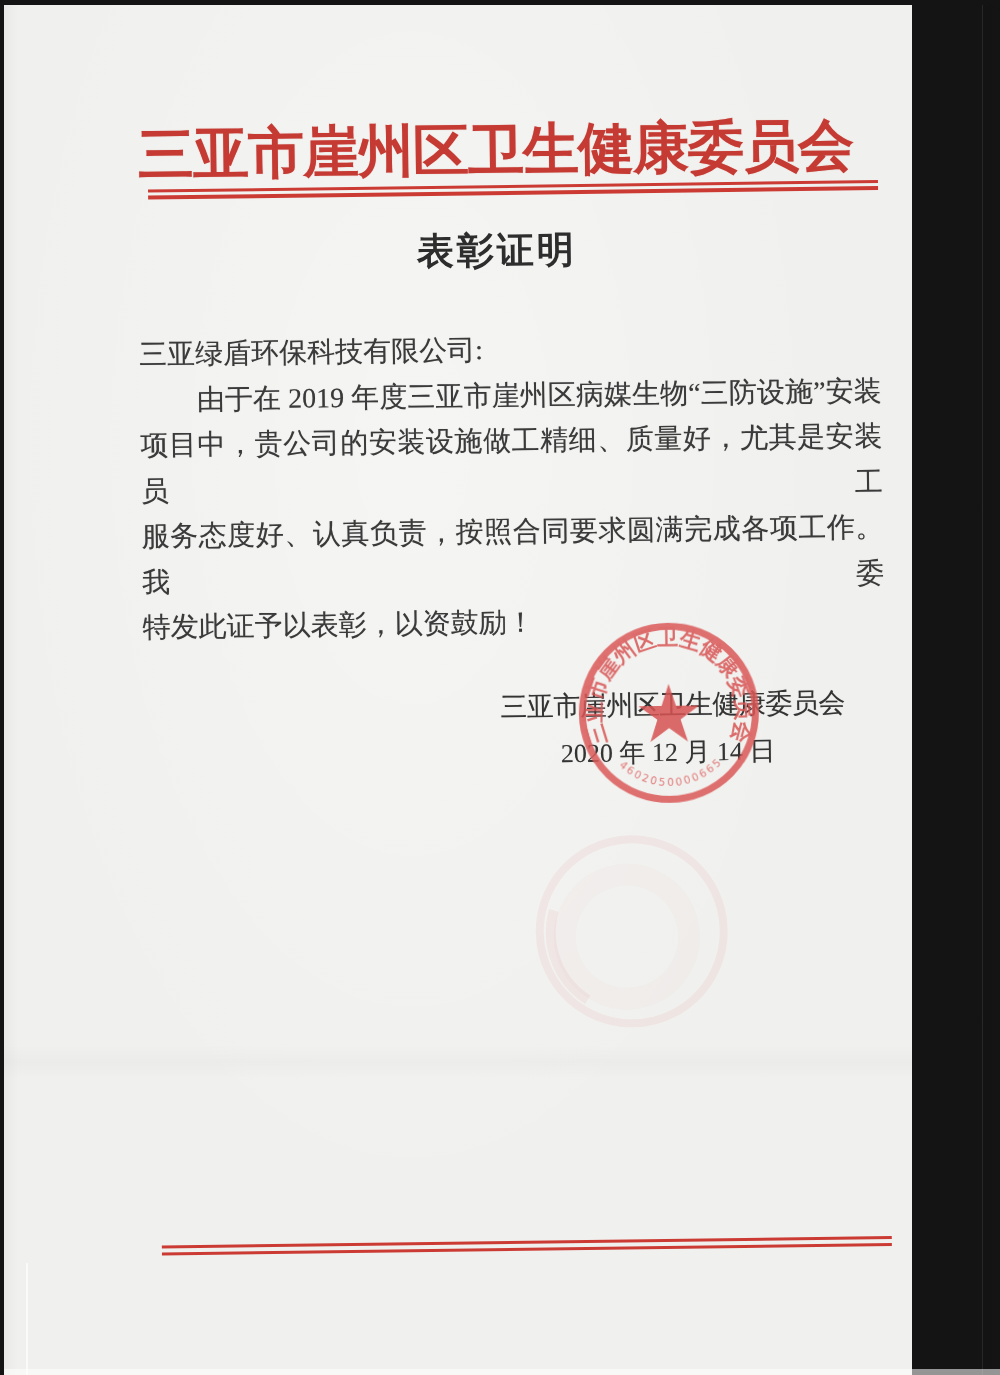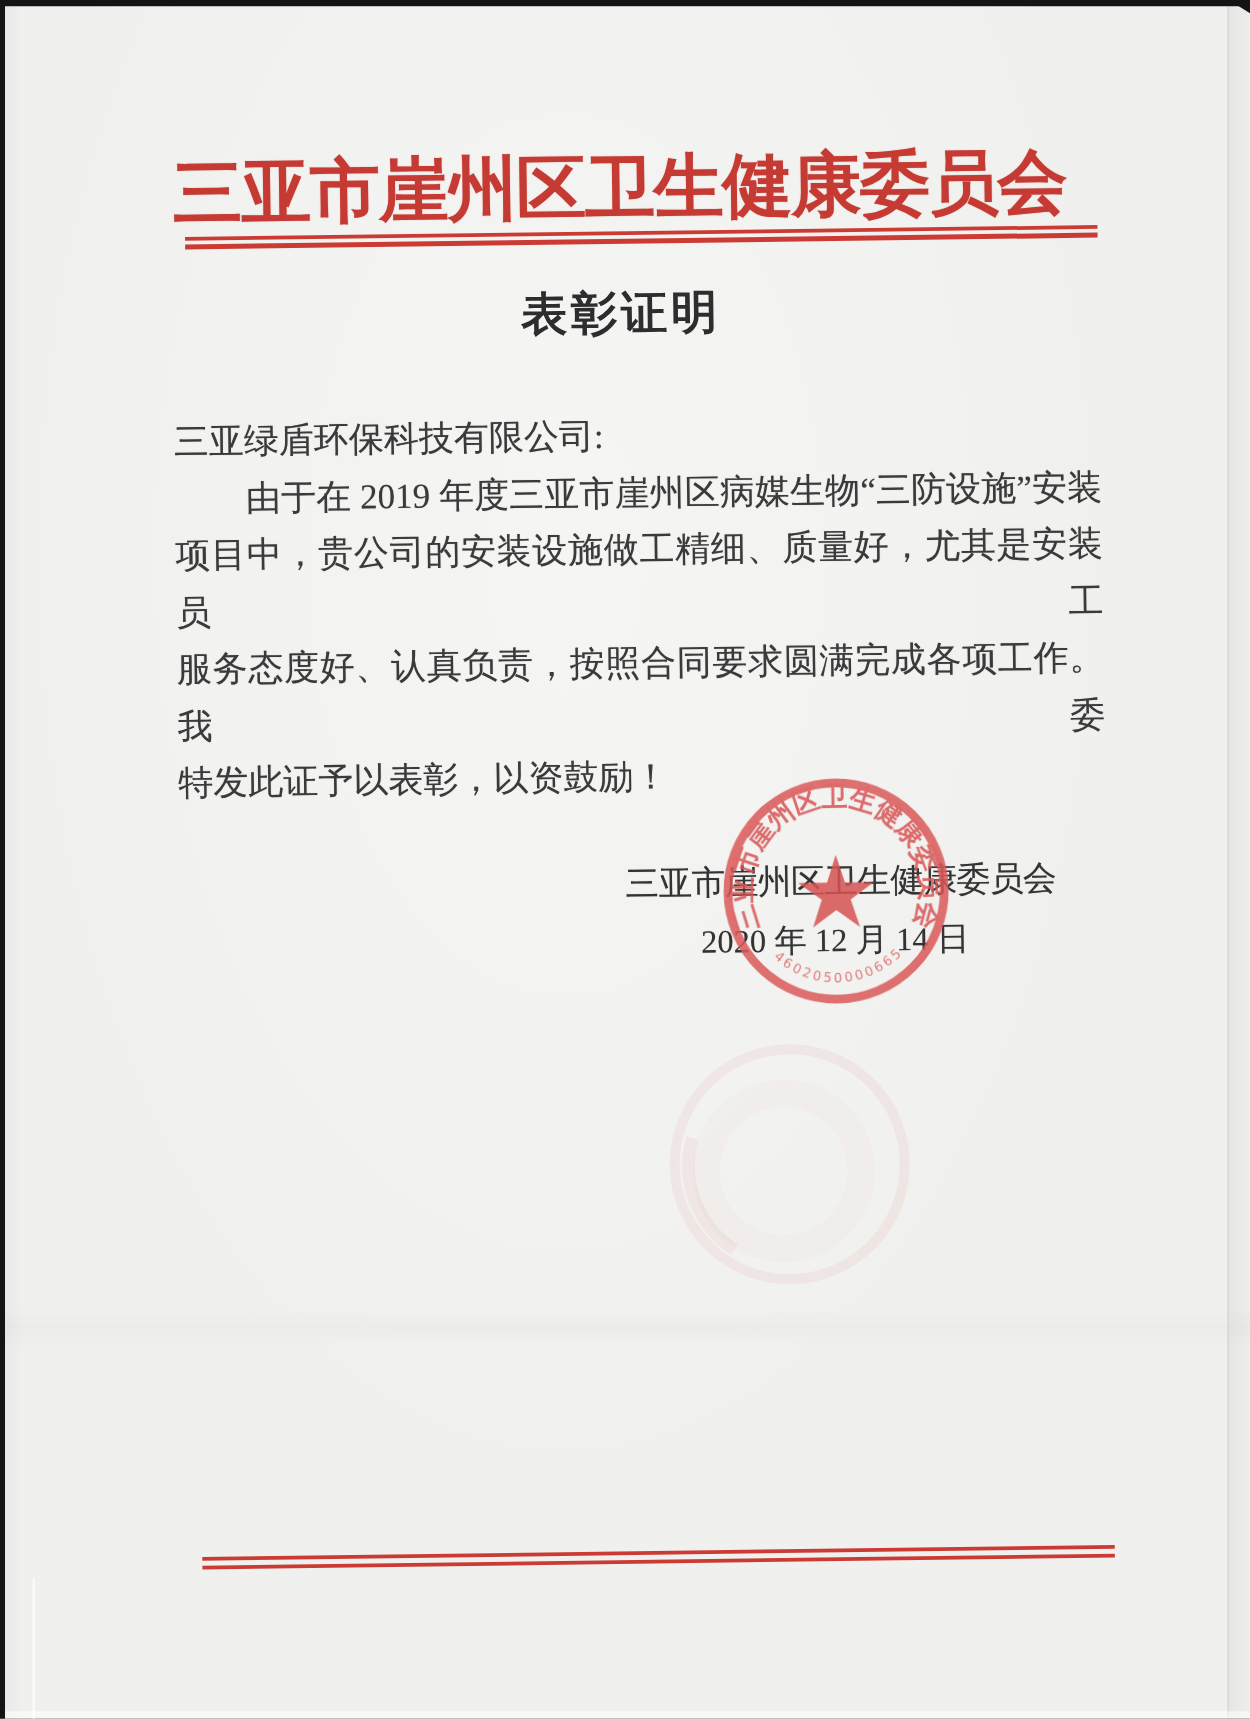--- a/index.html
+++ b/index.html
@@ -5,21 +5,21 @@
   html,body{margin:0;padding:0;}
   body{
     width:1000px;height:1375px;
     background:#141414;
     overflow:hidden;
     position:relative;
     font-family:"Liberation Serif","DejaVu Serif",serif;
   }
   
   .paper{
-    position:absolute;left:4px;top:5px;width:996px;height:1370px;
+    position:absolute;left:4px;top:5px;width:908px;height:1370px;
     background:
       radial-gradient(ellipse at 45% 32%, rgba(255,255,255,.35), rgba(255,255,255,0) 60%),
       linear-gradient(90deg, rgba(0,0,0,.03) 0px, rgba(0,0,0,0) 14px),
       #f0f1ee;
   }
   .edge-wedge{
     position:absolute;left:980px;top:0;width:20px;height:15px;
     background:#141414;
     clip-path:polygon(15% 0,100% 0,100% 70%);
   }

